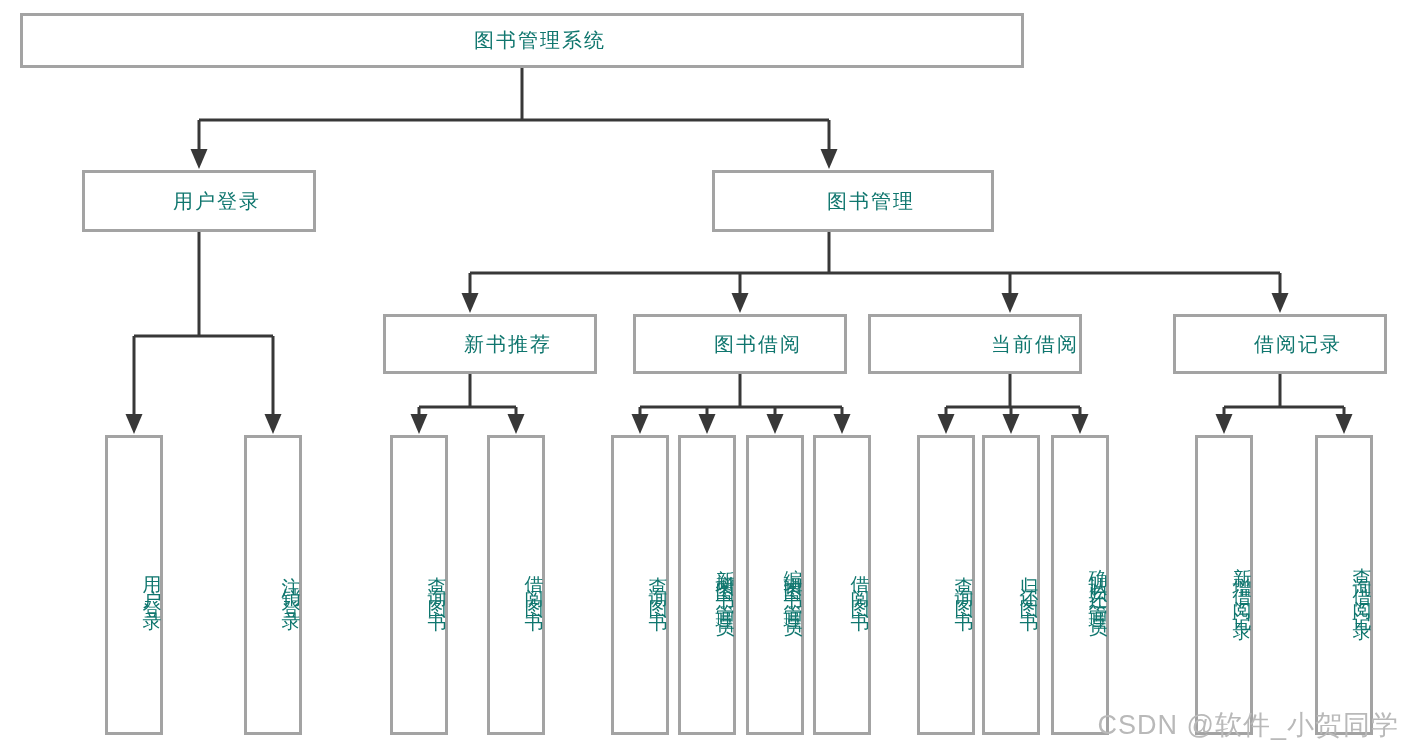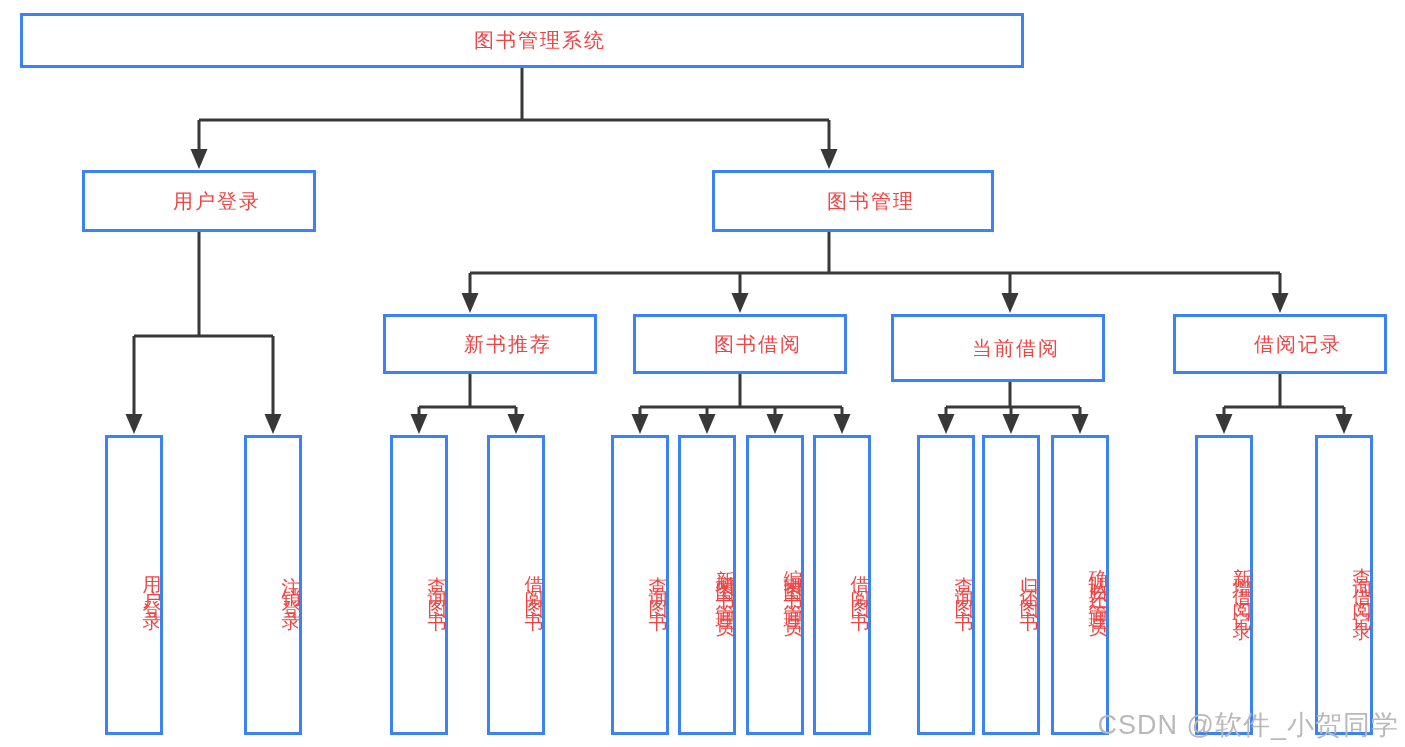--- a/index.html
+++ b/index.html
@@ -13,26 +13,26 @@
   }
   #connectors {
     position: absolute;
     left: 0; top: 0;
     width: 1405px; height: 747px;
     pointer-events: none;
   }
   .node {
     position: absolute;
     box-sizing: border-box;
-    border: 3px solid #3b82f6;
+    border: 3px solid #a3a3a3;
     background: #ffffff;
     display: flex;
     align-items: center;
     justify-content: center;
-    color: #ef4444;
+    color: #0f766e;
     padding-left: 36px;
   }
   .node.h span {
     font-size: 20px;
     letter-spacing: 2px;
     white-space: nowrap;
   }
   .node.v span {
     writing-mode: vertical-rl;
     text-orientation: mixed;
@@ -130,21 +130,21 @@
   <div class="node h" style="left:712px; top:170px; width:282px; height:62px;">
     <span>图书管理</span>
   </div>
 
   <div class="node h" style="left:363px; top:314px; width:214px; height:60px;margin-left:20px;">
     <span>新书推荐</span>
   </div>
   <div class="node h" style="left:633px; top:314px; width:214px; height:60px;align-items:center;">
     <span>图书借阅</span>
   </div>
-  <div class="node h" style="left:891px; top:314px; width:214px; height:68px;">
+  <div class="node h" style="left:868px; top:314px; width:214px; height:60px;justify-content:flex-end;">
     <span>当前借阅</span>
   </div>
   <div class="node h" style="left:1173px; top:314px; width:214px; height:60px;">
     <span>借阅记录</span>
   </div>
 
   <div class="node v v-short" style="left:105px; top:435px; width:58px; height:300px;">
     <span>用户登录</span>
   </div>
   <div class="node v v-short" style="left:244px; top:435px; width:58px; height:300px;">

